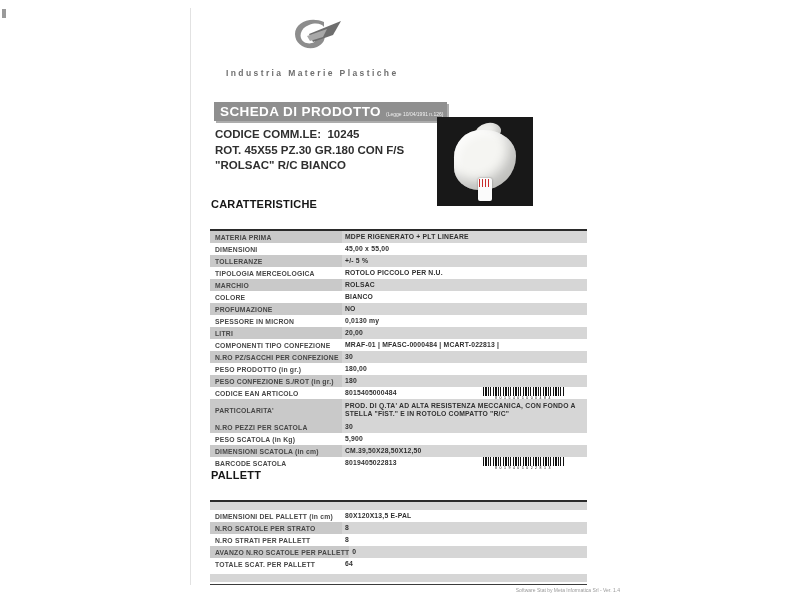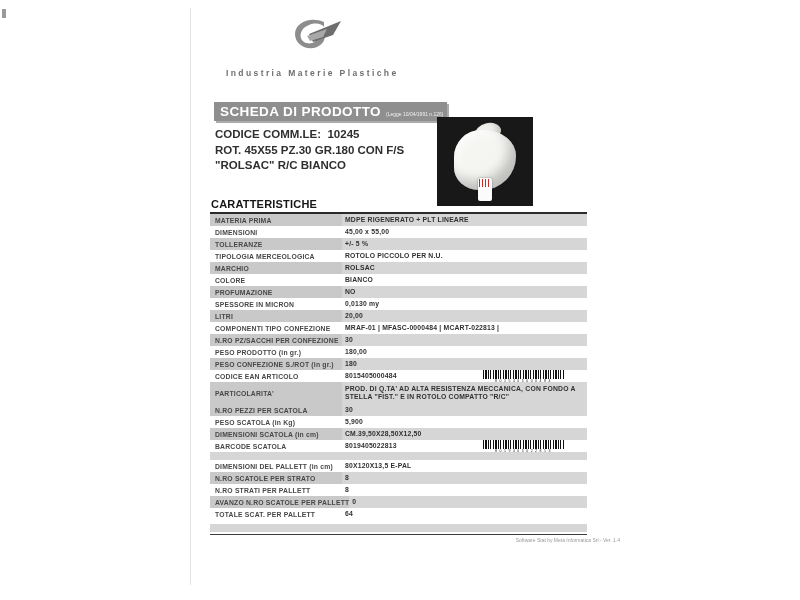--- a/index.html
+++ b/index.html
@@ -35,21 +35,21 @@
             border-radius:50% 50% 40% 60%/60% 60% 40% 40%;transform:rotate(-12deg);
             box-shadow:inset -3px -3px 6px rgba(0,0,0,.18);}
   .roll{position:absolute;left:41px;bottom:5px;width:14px;height:23px;background:#fbfbfb;
         border-radius:2px;box-shadow:0 0 2px rgba(0,0,0,.4);}
   .roll-band{position:absolute;left:1px;top:1px;right:1px;height:8px;
              background:repeating-linear-gradient(90deg,#c92b2b 0 1px,transparent 1px 3px);}
 
   
   .doc{position:absolute;left:210px;top:199px;width:377px;}
   .sec-title{margin:0;font-size:11px;font-weight:700;color:#161616;letter-spacing:.2px;
-             border-bottom:2.5px solid #2a2a2a;padding:0 0 2px 1px;line-height:11px;}
+             border-bottom:2.5px solid #2a2a2a;padding:0 0 19px 1px;line-height:11px;}
   .sec + .sec .sec-title{margin-top:5px;}
   .sec.tight .sec-title{margin-top:1px;}
   .rows{width:100%;}
   .trow{display:flex;align-items:center;height:12px;position:relative;}
   .trow.tall{height:22px;}
   .trow:nth-child(odd){background:#d6d6d6;}
   .trow:nth-child(odd) .tlabel{background:#c9c9c9;}
   .tlabel{flex:0 0 132px;box-sizing:border-box;padding-left:5px;align-self:stretch;
           display:flex;align-items:center;
           font-size:6.8px;font-weight:700;color:#474747;letter-spacing:.2px;white-space:nowrap;}
@@ -215,20 +215,21 @@
 
   <span class="barcode">
     <i class="bars"></i>
     <i class="bdigits">8019405022813</i>
   </span>
 </div>
 </div>
   </section>
 
   <section class="sec tight">
+    <h2 class="sec-title">PALLETT</h2>
     <div class="rows">
             <div class="stripe"></div>
   <div class="trow">
     <span class="tlabel">DIMENSIONI DEL PALLETT (in cm)</span>
     <span class="tvalue">80X120X13,5 E-PAL</span>
   </div>
 
   <div class="trow">
     <span class="tlabel">N.RO SCATOLE PER STRATO</span>
     <span class="tvalue">8</span>

